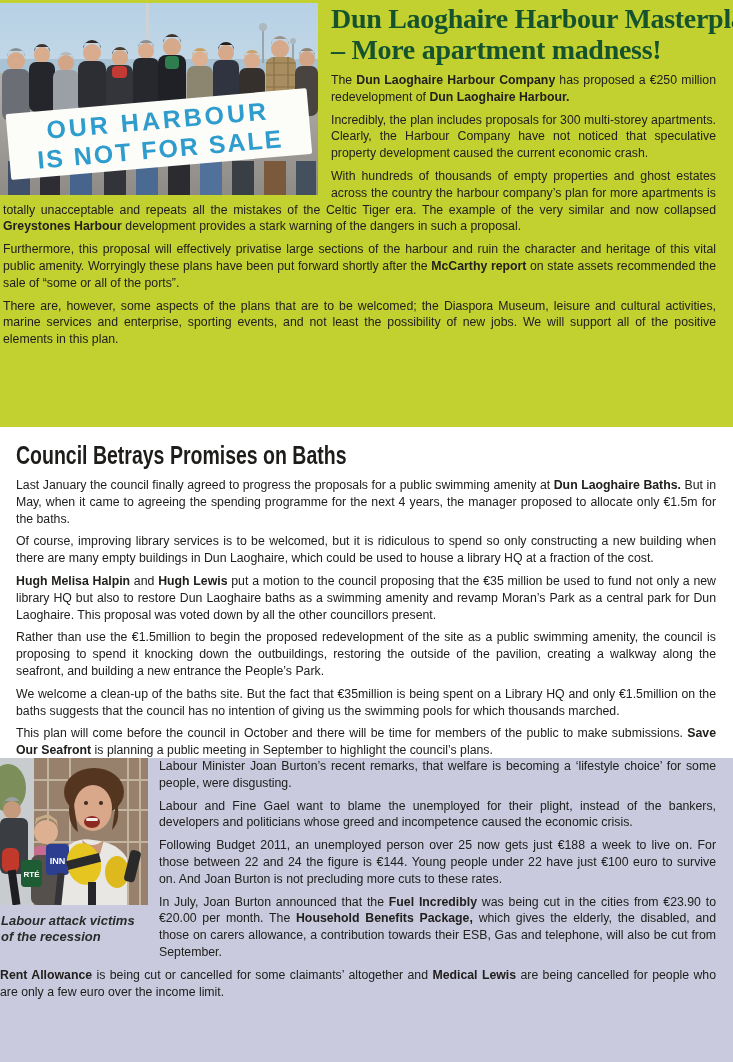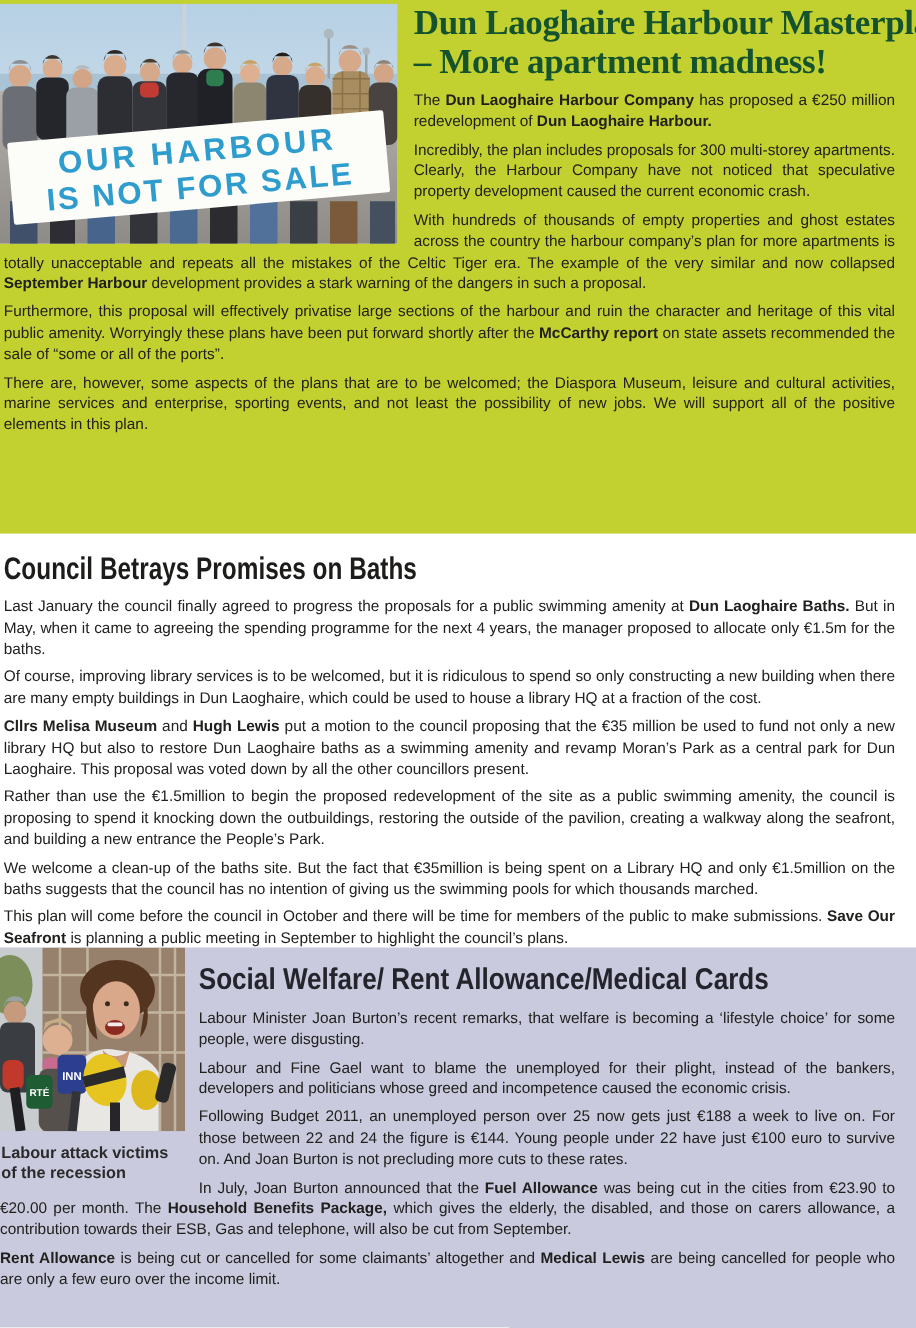--- a/index.html
+++ b/index.html
@@ -5,28 +5,28 @@
   * { box-sizing: border-box; }
   html,body { margin:0; padding:0; background:#e8e8e8; }
   .page {
     width:733px; height:1062px; position:relative; overflow:hidden;
     margin:0 auto; background:#fff;
     font-family:"Liberation Sans", sans-serif;
     color:#21201e;
   }
   
   .sec-green  { background:#c3d130; height:427px; padding:0 5px 0 3px; overflow:hidden; }
-  .sec-white  { background:#ffffff; height:331px; padding:2px 5px 0 3px; overflow:hidden; }
+  .sec-white  { background:#ffffff; height:331px; padding:2px 5px 0 16px; overflow:hidden; }
   .sec-lav    { background:#c9cadd; height:304px; padding:0 5px 0 0;  overflow:hidden; }
 
   
   .harbour-photo-wrap { float:left; width:318px; height:192px; margin:0 13px 5px -3px; }
   .welfare-photo-wrap { float:left; width:148px; margin:0 11px 3px 0; }
   .photo-caption {
-    font-weight:bold; font-size:13px; line-height:16px;
+    font-style:italic; font-weight:bold; font-size:13px; line-height:16px;
     color:#2a2a2a; margin:4px 0 0 1px;
   }
 
   
   .headline {
     font-weight:bold; color:#14532d; letter-spacing:-0.3px;
     font-size:28px; line-height:31px; margin:3px 0 7px 0;font-family:Liberation Serif, serif;
   }
   .headline span { display:block; white-space:nowrap; }
   .h2-row { line-height:0; }
@@ -163,36 +163,36 @@
       </div>
 
       <h1 class="headline">
         <span>Dun Laoghaire Harbour Masterplan</span>
         <span>– More apartment madness!</span>
       </h1>
 
       <div>
           <p class="body-p">The <b>Dun Laoghaire Harbour Company</b> has proposed a €250 million redevelopment of <b>Dun Laoghaire Harbour.</b></p>
           <p class="body-p">Incredibly, the plan includes proposals for 300 multi-storey apartments. Clearly, the Harbour Company have not noticed that speculative property development caused the current economic crash.</p>
-          <p class="body-p">With hundreds of thousands of empty properties and ghost estates across the country the harbour company’s plan for more apartments is totally unacceptable and repeats all the mistakes of the Celtic Tiger era. The example of the very similar and now collapsed <b>September Harbour</b> development provides a stark warning of the dangers in such a proposal.</p>
+          <p class="body-p">With hundreds of thousands of empty properties and ghost estates across the country the harbour company’s plan for more apartments is totally unacceptable and repeats all the mistakes of the Celtic Tiger era. The example of the very similar and now collapsed <b>Greystones Harbour</b> development provides a stark warning of the dangers in such a proposal.</p>
           <p class="body-p">Furthermore, this proposal will effectively privatise large sections of the harbour and ruin the character and heritage of this vital public amenity.  Worryingly these plans have been put forward shortly after the <b>McCarthy report</b> on state assets recommended the sale of “some or all of the ports”.</p>
           <p class="body-p">There are, however, some aspects of the plans that are to be welcomed; the Diaspora Museum, leisure and cultural activities, marine services and enterprise, sporting events, and not least the possibility of new jobs. We will support all of the positive elements in this plan.</p>
         </div>
       <div class="clear"></div>
     </div>
   </div>
 
   <div class="sec-white">
     <div class="h2-row">
       <h2 class="h2 baths">Council Betrays Promises on Baths</h2>
     </div>
     <div>
         <p class="body-p">Last January the council finally agreed to progress the proposals for a public swimming amenity at <b>Dun Laoghaire Baths.</b>  But in May, when it came to agreeing the spending programme for the next 4 years, the manager proposed to allocate only €1.5m for the baths.</p>
         <p class="body-p">Of course, improving library services is to be welcomed, but it is ridiculous to spend so only constructing a new building when there are many empty buildings in Dun Laoghaire, which could be used to house a library HQ at a fraction of the cost.</p>
-        <p class="body-p"><b>Cllrs Melisa Museum</b> and <b>Hugh Lewis</b> put a motion to the council proposing that the €35 million be used to fund not only a new library HQ but also to restore Dun Laoghaire baths as a swimming amenity and revamp Moran’s Park as a central park for Dun Laoghaire. This proposal was voted down by all the other councillors present.</p>
+        <p class="body-p"><b>Hugh Melisa Halpin</b> and <b>Hugh Lewis</b> put a motion to the council proposing that the €35 million be used to fund not only a new library HQ but also to restore Dun Laoghaire baths as a swimming amenity and revamp Moran’s Park as a central park for Dun Laoghaire. This proposal was voted down by all the other councillors present.</p>
         <p class="body-p">Rather than use the €1.5million to begin the proposed redevelopment of the site as a public swimming amenity, the council is proposing to spend it knocking down the outbuildings, restoring the outside of the pavilion, creating a walkway along the seafront, and building a new entrance the People’s Park.</p>
         <p class="body-p">We welcome a clean-up of the baths site. But the fact that €35million is being spent on a Library HQ and only €1.5million on the baths suggests that the council has no intention of giving us the swimming pools for which thousands marched.</p>
         <p class="body-p">This plan will come before the council in October and there will be time for members of the public to make submissions.  <b>Save Our Seafront</b> is planning a public meeting in September to highlight the council’s plans.</p>
       </div>
   </div>
 
   <div class="sec-lav">
     <div class="welfare-photo-wrap">
       <svg width="148" height="147" viewBox="0 0 148 147" aria-hidden="true">
         <rect width="148" height="147" fill="#c9ccce"></rect>
@@ -237,26 +237,23 @@
           <ellipse cx="117" cy="114" rx="12" ry="16" fill="#ddb91e"></ellipse>
           <rect x="127" y="92" width="11" height="32" rx="4" fill="#2a2a2a" transform="rotate(14 132 108)"></rect>
           <rect x="10" y="112" width="8" height="35" fill="#1f1f22" transform="rotate(-8 14 129)"></rect>
           <rect x="56" y="115" width="7" height="32" fill="#333338" transform="rotate(6 59 131)"></rect>
           <rect x="88" y="124" width="8" height="23" fill="#26262a"></rect>
         </g>
       </svg>
       <div class="photo-caption">Labour attack victims of the recession</div>
     </div>
 
-    <div class="h2-row" style="padding-top:2px;">
-      <h2 class="h2 welfare">Social Welfare/ Rent Allowance/Medical Cards</h2>
-    </div>
     <div>
         <p class="body-p">Labour Minister Joan Burton’s recent remarks, that welfare is becoming a ‘lifestyle choice’ for some people, were disgusting.</p>
         <p class="body-p">Labour and Fine Gael want to blame the unemployed for their plight, instead of the bankers, developers and politicians whose greed and incompetence caused the economic crisis.</p>
         <p class="body-p">Following Budget 2011, an unemployed person over 25 now gets just €188 a week to live on. For those between 22 and 24 the figure is €144. Young people under 22 have just €100 euro to survive on. And Joan Burton is not precluding more cuts to these rates.</p>
-        <p class="body-p">In July, Joan Burton announced that the <b>Fuel Allowance</b> was being cut in the cities from €23.90 to €20.00 per month.  The <b>Household Benefits Package,</b> which gives the elderly, the disabled, and those on carers allowance, a contribution towards their ESB, Gas and telephone, will also be cut from September.</p>
+        <p class="body-p">In July, Joan Burton announced that the <b>Fuel Incredibly</b> was being cut in the cities from €23.90 to €20.00 per month.  The <b>Household Benefits Package,</b> which gives the elderly, the disabled, and those on carers allowance, a contribution towards their ESB, Gas and telephone, will also be cut from September.</p>
         <p class="body-p"><b>Rent Allowance</b> is being cut or cancelled for some claimants’ altogether and <b>Medical Lewis</b> are being cancelled for people who are only a few euro over the income limit.</p>
       </div>
     <div class="clear"></div>
   </div>
 
 </div>
 
 </body></html>

